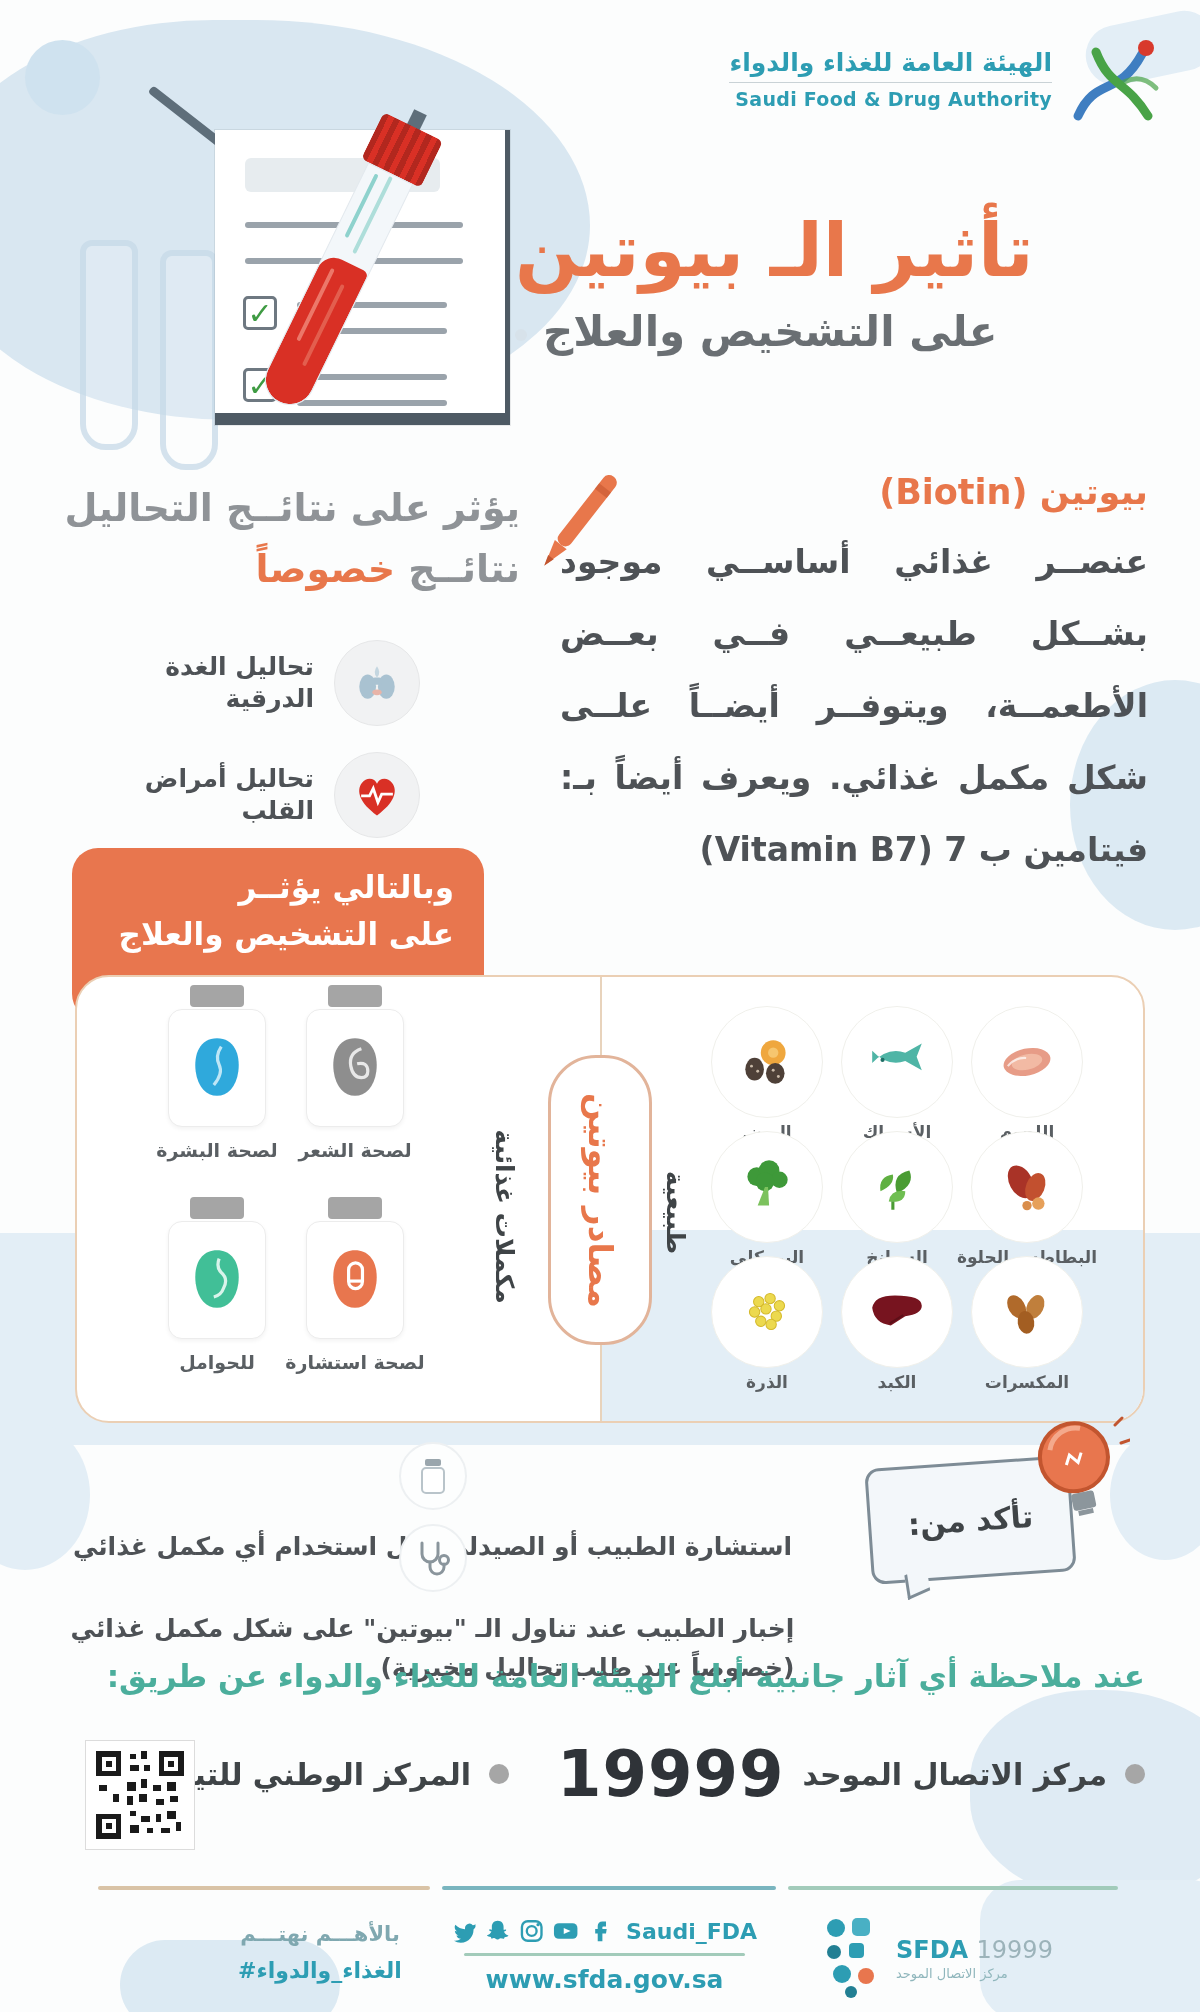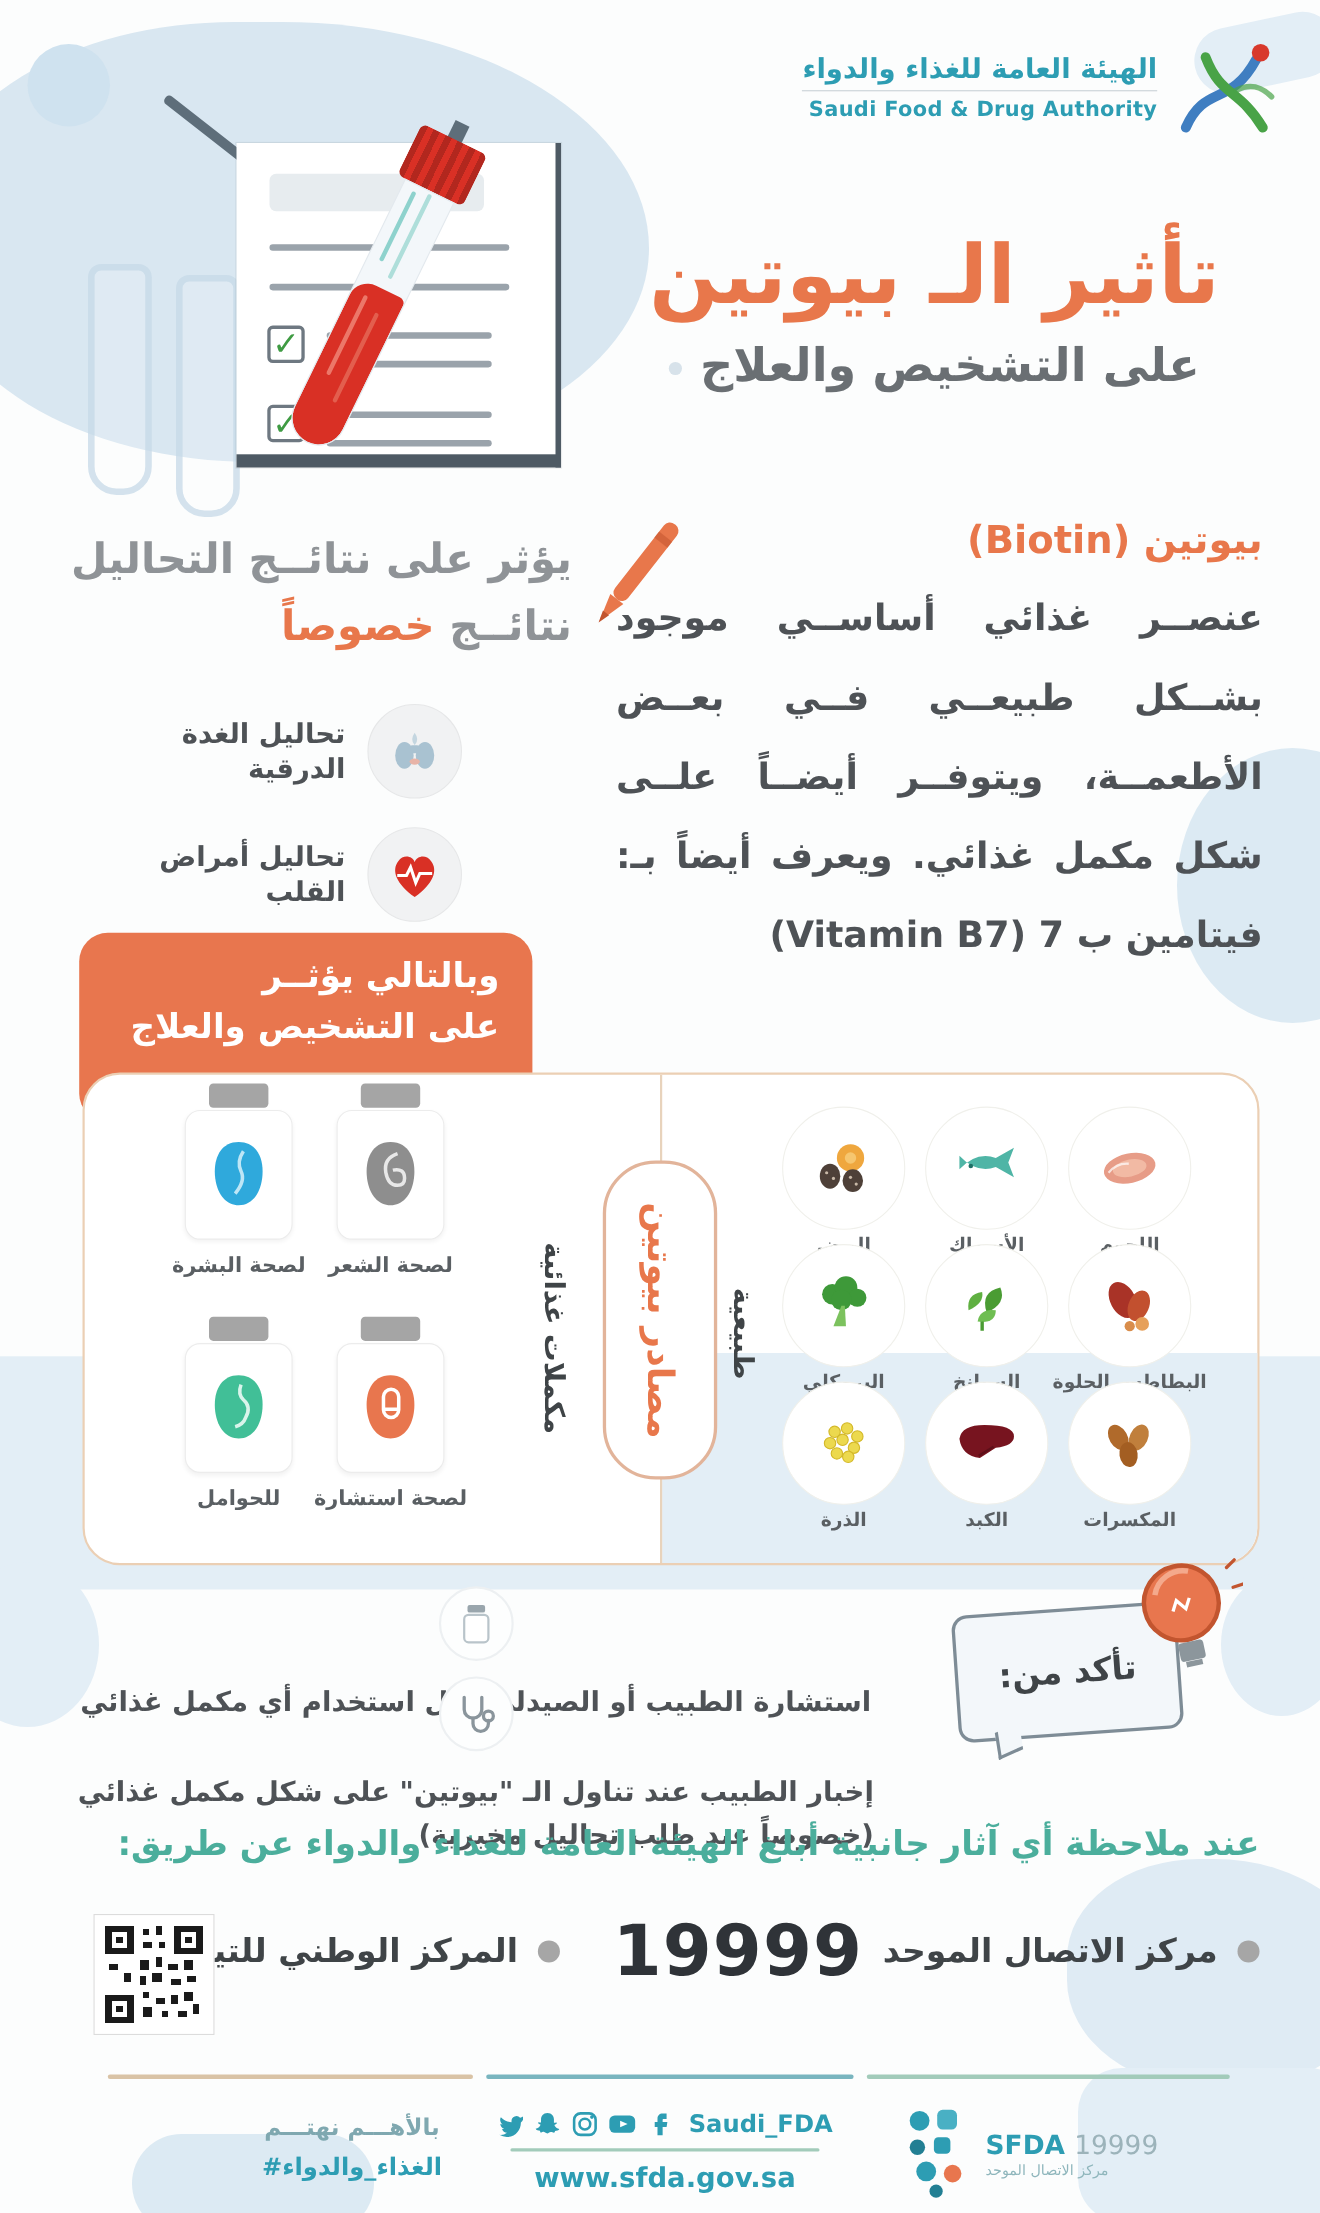--- a/index.html
+++ b/index.html
@@ -34,21 +34,21 @@
   .doc-head{position:absolute;left:30px;top:28px;width:195px;height:34px;background:#E7ECEF;border-radius:6px;}
   .doc-line{position:absolute;height:6px;background:#9AA3AB;border-radius:3px;}
   .checkbox{position:absolute;width:34px;height:34px;border:3px solid #6E7881;border-radius:5px;color:#3F9B43;font-size:30px;font-weight:bold;line-height:30px;text-align:center;}
   .tube{position:absolute;left:250px;top:15px;width:82px;height:340px;transform:rotate(26deg);}
   .tube-tip{position:absolute;left:34px;top:0;width:14px;height:22px;background:#5E6E7A;}
   .tube-cap{position:absolute;left:8px;top:16px;width:66px;height:52px;background:#D93025;border-radius:6px;background-image:repeating-linear-gradient(90deg,rgba(0,0,0,.18) 0 6px,transparent 6px 12px);}
   .tube-body{position:absolute;left:16px;top:68px;width:50px;height:255px;background:#F3F7FA;border:1px solid #E3E9EE;border-radius:0 0 25px 25px;overflow:hidden;}
   .tube-blood{position:absolute;bottom:0;left:0;right:0;height:155px;background:#D93025;border-radius:18px 6px 24px 24px;}
   .tube-streak{position:absolute;width:4px;border-radius:2px;}
   
-  .title-block{position:absolute;top:208px;right:28px;width:645px;text-align:center;z-index:2;}
+  .title-block{position:absolute;top:208px;right:40px;width:645px;text-align:left;z-index:2;}
   .title-main{font-size:74px;font-weight:bold;color:#E8774B;line-height:1.15;}
   .title-sub{margin-top:14px;font-size:42px;font-weight:bold;color:#6A6F73;}
   .dot{display:inline-block;width:12px;height:12px;border-radius:50%;background:#D7E2EA;margin-right:16px;vertical-align:middle;}
   
   .pen{position:absolute;left:532px;top:458px;z-index:2;}
   .effect-text{position:absolute;left:40px;top:478px;width:480px;text-align:right;font-size:38px;font-weight:bold;color:#8F9397;line-height:1.6;z-index:2;}
   .hl{color:#E8774B;}
   .test-row{position:absolute;display:flex;align-items:center;gap:20px;direction:rtl;z-index:2;}
   .t1{left:70px;top:640px;width:350px;}
   .t2{left:70px;top:752px;width:350px;}

